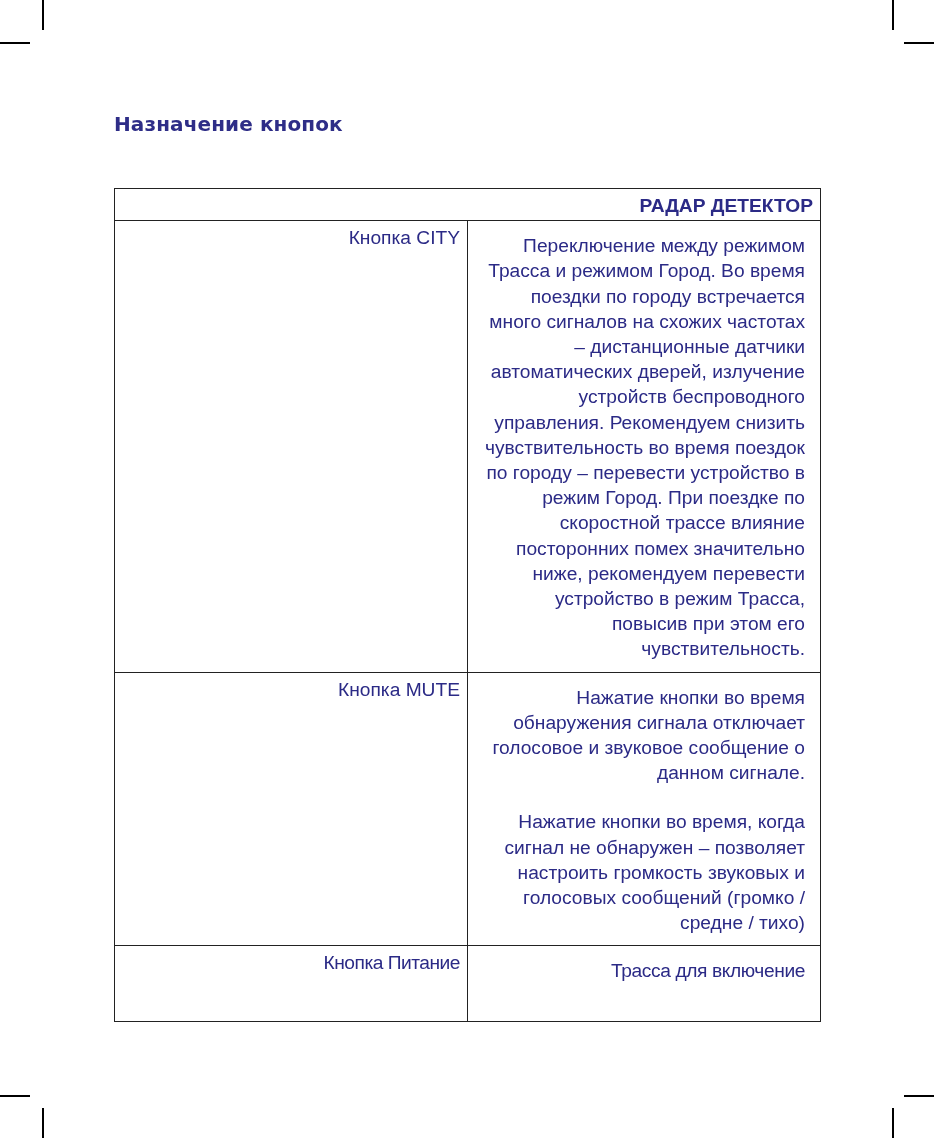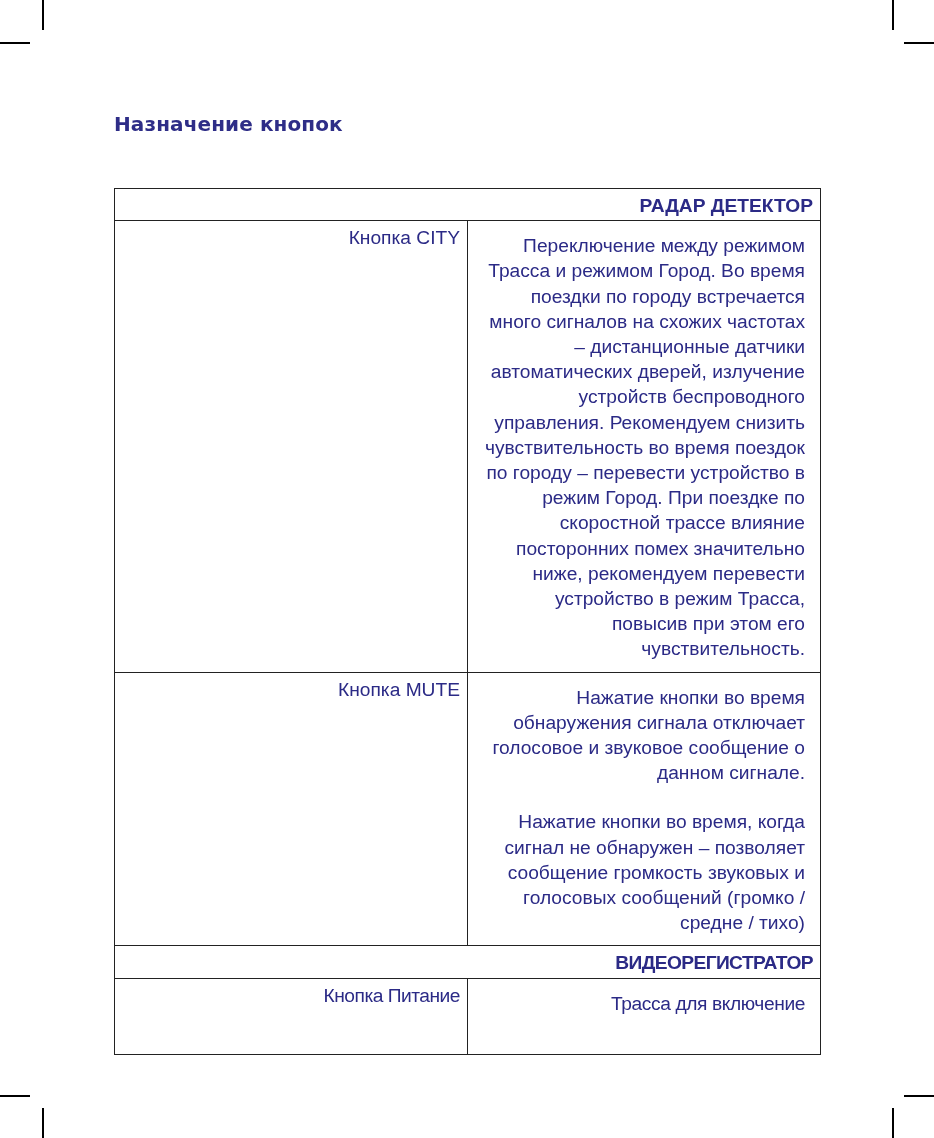--- a/index.html
+++ b/index.html
@@ -61,25 +61,22 @@
     <tr style="height:333px;padding-left:38px;">
       <td class="key">Кнопка CITY</td>
       <td class="val">
         <p class="para">Переключение между режимом Трасса и режимом Город. Во время поездки по городу встречается много сигналов на схожих частотах – дистанционные датчики автоматических дверей, излучение устройств беспроводного управления. Рекомендуем снизить чувствительность во время поездок по городу – перевести устройство в режим Город. При поездке по скоростной трассе влияние посторонних помех значительно ниже, рекомендуем перевести устройство в режим Трасса, повысив при этом его чувствительность.</p>
       </td>
     </tr>
     <tr style="height:202px;">
       <td class="key">Кнопка MUTE</td>
       <td class="val">
         <p class="para">Нажатие кнопки во время обнаружения сигнала отключает голосовое и звуковое сообщение о данном сигнале.</p>
-        <p class="para">Нажатие кнопки во время, когда сигнал не обнаружен – позволяет сообщение громкость звуковых и голосовых сообщений (громко / средне /  тихо)</p>
+        <p class="para">Нажатие кнопки во время, когда сигнал не обнаружен – позволяет настроить громкость звуковых и голосовых сообщений (громко / средне /  тихо)</p>
       </td>
-    </tr>
-    <tr>
-      <td class="section s2" colspan="2">ВИДЕОРЕГИСТРАТОР</td>
     </tr>
     <tr class="video-power" style="height:76px;">
       <td class="key">Кнопка Питание</td>
       <td class="val">
         <p class="para">Трасса для включение</p>
 
       </td>
     </tr>
   </tbody>
 </table>

